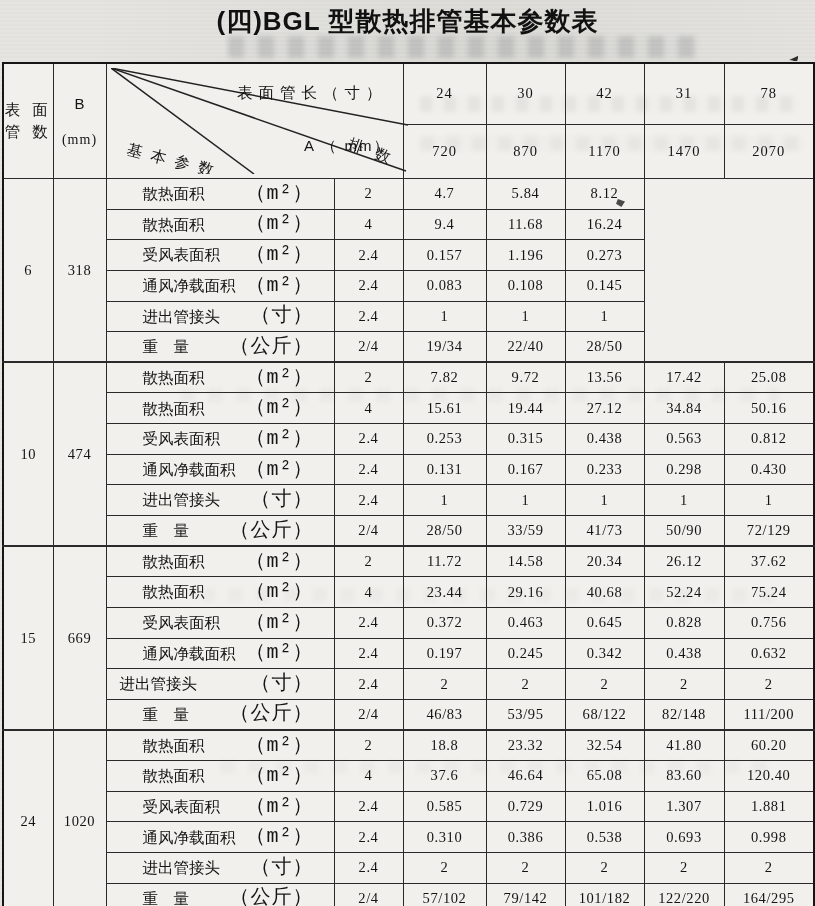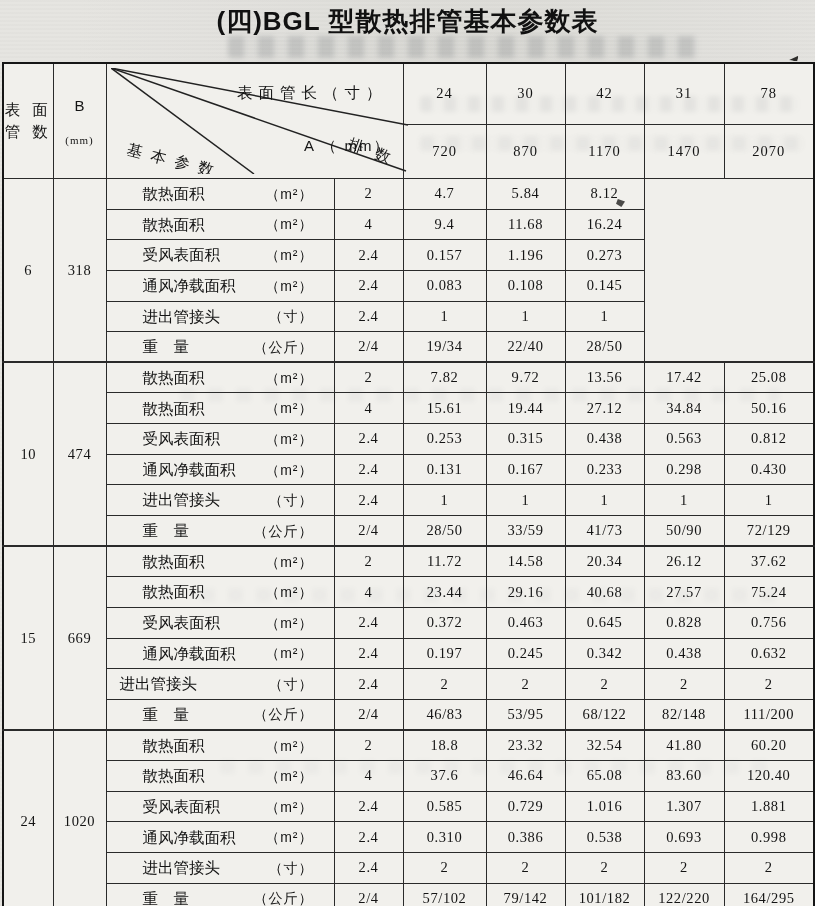--- a/index.html
+++ b/index.html
@@ -25,39 +25,39 @@
   th,td{border:1.5px solid #2a2a2a;padding:0;font-weight:normal;vertical-align:middle;}
   thead tr.hr1{height:56px;}
   thead tr.hr2{height:50px;}
   tbody tr{height:30.65px;}
   tbody.group + tbody.group{border-top:2.4px solid #181818;}
   tbody.group + tbody.group tr:first-child td{border-top-width:2.4px;}
 
   .h-tubes div{font-size:15.5px;letter-spacing:4px;text-align:center;line-height:1.45;font-family:Liberation Serif, serif;}
   .h-b{text-align:center;}
   .h-b .b1{font-size:15px;font-family:"Liberation Sans",sans-serif;margin-bottom:20px;}
-  .h-b .b2{font-size:11px;font-family:"Liberation Serif","DejaVu Serif",serif;letter-spacing:1px;}
+  .h-b .b2{font-size:14px;font-family:"Liberation Serif","DejaVu Serif",serif;letter-spacing:1px;}
   .h-diag{padding:4px;}
   .h-diag svg{display:block;}
   .h-len,.h-amm{
     font-family:"Liberation Serif","DejaVu Serif",serif;
     font-size:14.5px;text-align:center;letter-spacing:1px;
   }
 
   td.c-num{
     font-family:"Liberation Serif","DejaVu Serif",serif;
     font-size:14.5px;text-align:center;letter-spacing:.6px;white-space:nowrap;
   }
   td.c-label .in{
     display:flex;justify-content:space-between;align-items:center;
     padding:0 20px 0 36px;font-size:15.5px;line-height:1;
   }
   td.c-label.flush .in{padding-left:13px;}
   td.c-label .unit{
-    font-size:14px;letter-spacing:1px;white-space:nowrap;
+    font-size:20px;letter-spacing:1px;white-space:nowrap;font-family:Liberation Mono, monospace;
   }
   td.c-empty{background:#f0efeb;}
 
   .smudge{position:absolute;pointer-events:none;filter:blur(2.5px);border-radius:4px;z-index:3;}
   .s1{left:228px;top:36px;width:470px;height:22px;
       background:repeating-linear-gradient(90deg, rgba(95,100,105,.22) 0 16px, rgba(95,100,105,.04) 16px 30px);}
   .s2{left:420px;top:96px;width:380px;height:16px;opacity:.45;
       background:repeating-linear-gradient(90deg, rgba(95,100,105,.20) 0 12px, rgba(95,100,105,.03) 12px 24px);}
   .s3{left:420px;top:136px;width:385px;height:15px;opacity:.4;
       background:repeating-linear-gradient(90deg, rgba(95,100,105,.18) 0 14px, rgba(95,100,105,.03) 14px 26px);}
@@ -317,21 +317,21 @@
           <td class="c-label">
             <div class="in">
               <span>散热面积</span>
               <span class="unit">（m²）</span>
             </div>
           </td>
           <td class="c-num">4</td>
           <td class="c-num">23.44</td>
           <td class="c-num">29.16</td>
           <td class="c-num">40.68</td>
-          <td class="c-num">27.57</td>
+          <td class="c-num">52.24</td>
           <td class="c-num">75.24</td>
         </tr>
         <tr>
           <td class="c-label">
             <div class="in">
               <span>受风表面积</span>
               <span class="unit">（m²）</span>
             </div>
           </td>
           <td class="c-num">2.4</td>

